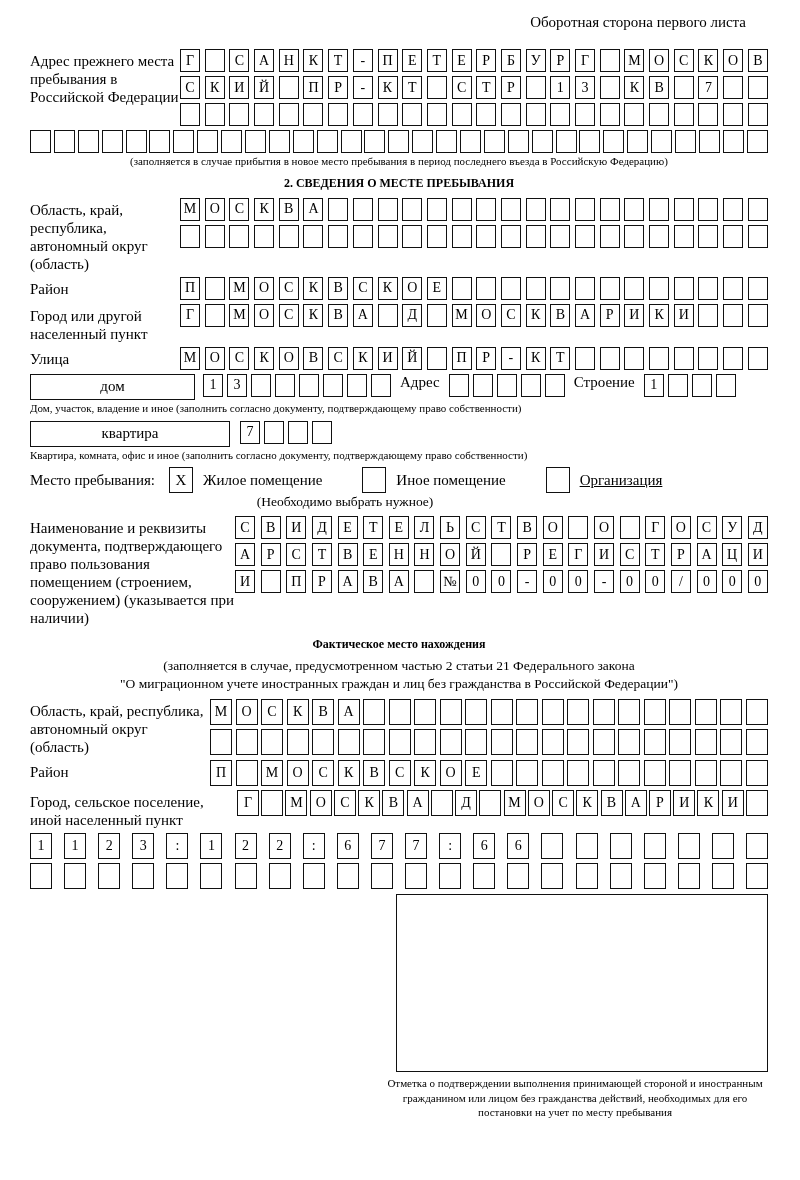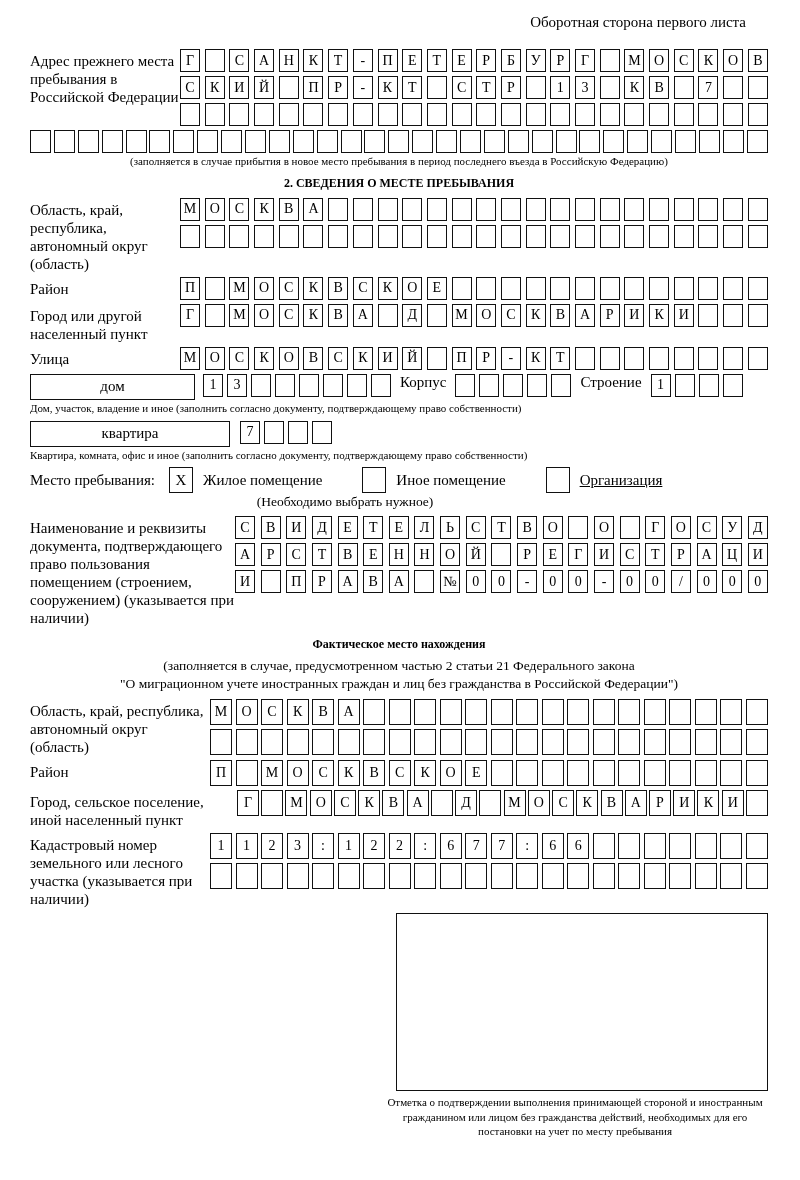--- a/index.html
+++ b/index.html
@@ -339,21 +339,21 @@
   <div class="boxes fixed">
       <span class="cell">1</span>
       <span class="cell">3</span>
       <span class="cell"></span>
       <span class="cell"></span>
       <span class="cell"></span>
       <span class="cell"></span>
       <span class="cell"></span>
       <span class="cell"></span>
     </div>
-  <span class="inline-lbl">Корпус</span>
+  <span class="inline-lbl">Адрес</span>
   <div class="boxes fixed">
       <span class="cell"></span>
       <span class="cell"></span>
       <span class="cell"></span>
       <span class="cell"></span>
       <span class="cell"></span>
     </div>
   <span class="inline-lbl">Строение</span>
   <div class="boxes fixed">
       <span class="cell">1</span>
@@ -570,21 +570,20 @@
       <span class="cell">А</span>
       <span class="cell">Р</span>
       <span class="cell">И</span>
       <span class="cell">К</span>
       <span class="cell">И</span>
       <span class="cell"></span>
     </div>
 </div>
 
 <div class="frow">
-  <div class="flabel mid">Кадастровый номер земельного или лесного участка (указывается при наличии)</div>
   <div class="boxcol">
     <div class="boxes lg">
         <span class="cell">1</span>
         <span class="cell">1</span>
         <span class="cell">2</span>
         <span class="cell">3</span>
         <span class="cell">:</span>
         <span class="cell">1</span>
         <span class="cell">2</span>
         <span class="cell">2</span>

